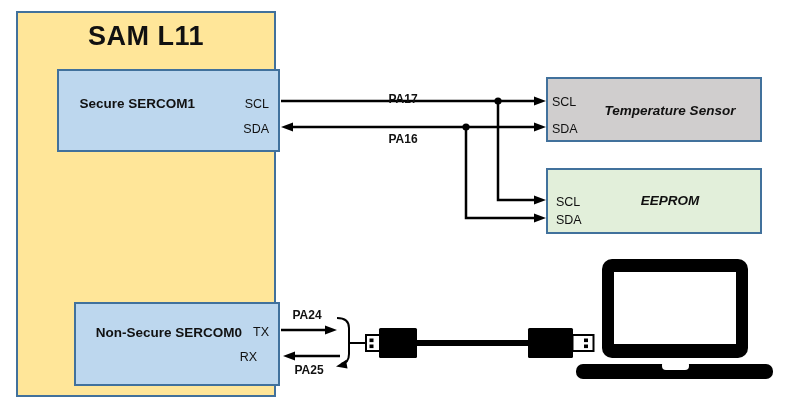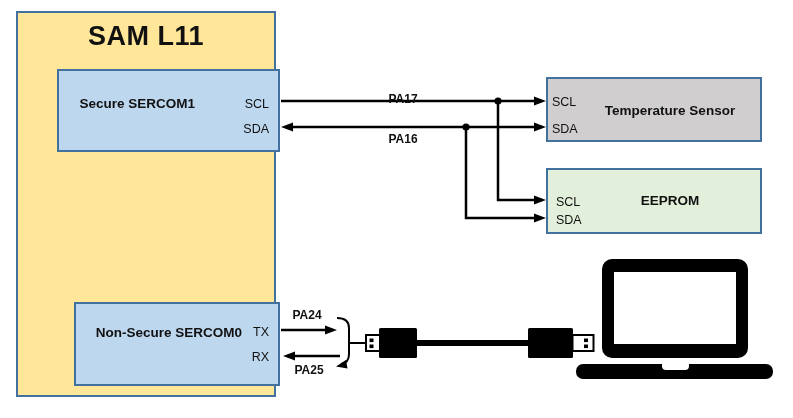--- a/index.html
+++ b/index.html
@@ -19,21 +19,21 @@
   .sercom1{left:57px; top:69px; width:223px; height:83px; background:var(--block-fill);}
   .sercom0{left:74px; top:302px; width:206px; height:84px; background:var(--block-fill);padding-left:29px;}
   .blklabel{position:absolute; text-align:right; font-weight:bold; font-size:13.5px;}
   .s1-label{left:4px; top:21px; width:132px; line-height:23px;}
   .s0-label{left:2px; top:17px; width:164px; line-height:24px;}
   .pin{position:absolute; font-weight:normal; font-size:12.5px; line-height:14px;}
 
   .temp{left:546px; top:77px; width:216px; height:65px; background:var(--sensor-fill);}
   .eeprom{left:546px; top:168px; width:216px; height:66px; background:var(--eeprom-fill);}
   .periph-title{position:absolute; left:40px; right:8px; text-align:center;
-                font-weight:bold; font-size:13.5px;}
+                font-weight:bold; font-size:13.5px;font-style:italic;}
 
   .pad{position:absolute; width:40px; text-align:center; font-weight:bold; font-size:12px; z-index:12;}
   .pad-scl{left:383px; top:83px;margin-top:9px;}
   .pad-sda{left:383px; top:132px;}
   .pad-tx{left:287px; top:308px;}
   .pad-rx{left:289px; top:363px;}
 
   #wires{position:absolute; left:0; top:0; width:793px; height:418px; z-index:10; pointer-events:none;}
   .w{stroke:var(--wire); stroke-width:2.5; fill:none;}
   .thin{stroke:var(--wire); stroke-width:2; fill:none;}
@@ -58,21 +58,21 @@
     </div>
     <span class="pin" style="right:9px; top:26px;">SCL</span>
     <span class="pin" style="right:9px; top:51px;">SDA</span>
   </div>
 
   <div class="box sercom0">
     <div class="blklabel s0-label">
       <div>Non-Secure SERCOM0</div>
     </div>
     <span class="pin" style="right:9px; top:21px;">TX</span>
-    <span class="pin" style="right:9px; top:46px;text-align:center;">RX</span>
+    <span class="pin" style="right:21px; top:46px;text-align:center;">RX</span>
   </div>
 
   <div class="box temp">
     <span class="pin" style="left:4px; top:16px;">SCL</span>
     <span class="pin" style="left:4px; top:43px;">SDA</span>
     <div class="periph-title" style="top:24px;">Temperature Sensor</div>
   </div>
 
   <div class="box eeprom">
     <span class="pin" style="left:8px; top:25px;">SCL</span>

